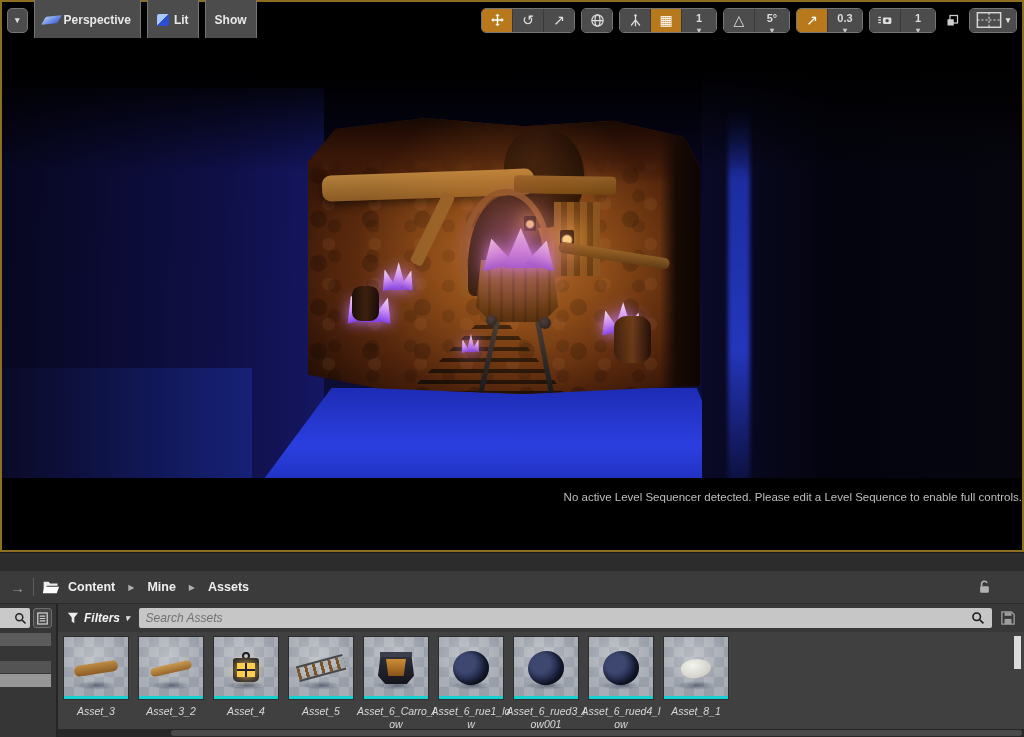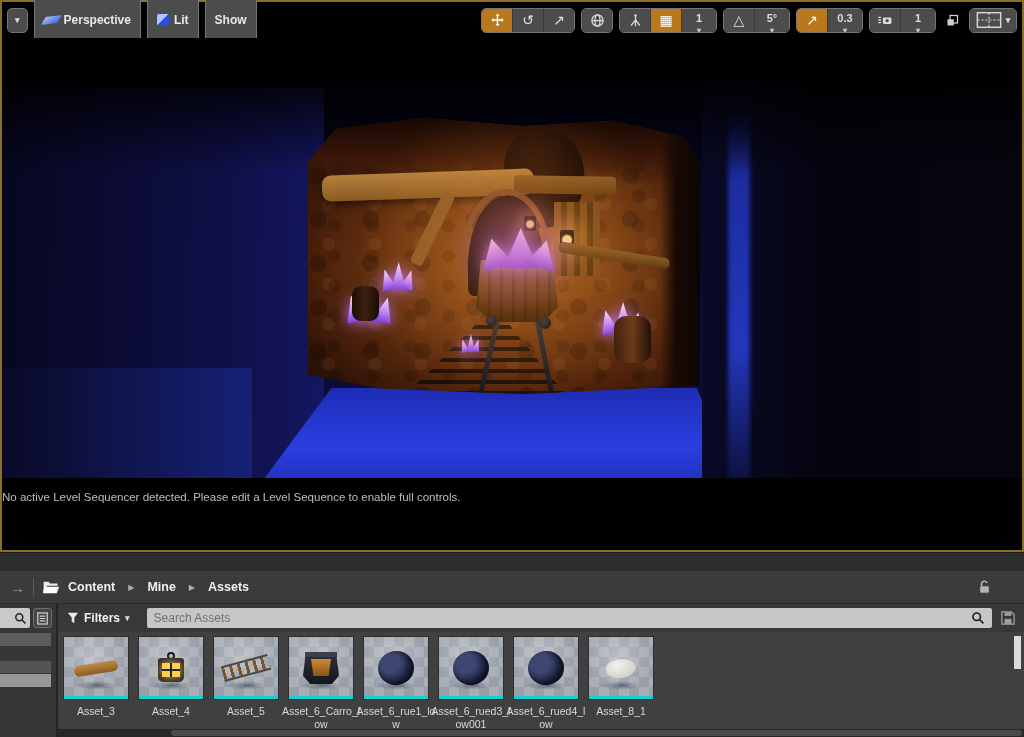--- a/index.html
+++ b/index.html
@@ -103,53 +103,53 @@
   .d-barrel2{left:44px;top:168px;width:27px;height:35px;border-radius:35%/25%;
              background:linear-gradient(90deg,#1d0e06,#3c2010 50%,#150a04);}
   .d-plank{left:250px;top:132px;width:112px;height:11px;background:linear-gradient(180deg,#8a5c26,#5e3a14);
            transform:rotate(9deg);border-radius:5px;}
   .d-glow-warm{left:0;top:0;width:100%;height:100%;
                background:radial-gradient(circle at 52% 48%,rgba(255,150,50,.30),transparent 62%);}
   .d-glow-purple{left:0;top:0;width:100%;height:100%;
                  background:radial-gradient(circle at 53% 47%,rgba(190,100,255,.35),transparent 26%);}
 
   .vp-msgbar{position:absolute;left:0;bottom:0;width:1020px;height:37px;background:#000;
-             display:flex;align-items:center;justify-content:flex-start;}
+             display:flex;align-items:center;justify-content:flex-end;}
   .vp-msg{color:#bdbdbd;font-size:11.5px;}
 
   
   .midstrip{position:absolute;left:0;top:552px;width:1024px;height:19px;background:#2c2c2c;border-top:1px solid #191919;box-sizing:border-box;}
 
   
   .cb{position:absolute;left:0;top:571px;width:1024px;height:166px;background:#383838;}
   .crumbrow{height:33px;display:flex;align-items:center;padding:0 10px;gap:8px;background:#3b3b3b;
             border-bottom:1px solid #2a2a2a;box-sizing:border-box;}
   .back-arrow{color:#9a9a9a;font-size:15px;font-weight:bold;}
   .vdiv{width:1px;height:18px;background:#5d5d5d;}
   .crumb{color:#efefef;font-size:12.5px;font-weight:bold;}
   .crumb-sep{color:#b0b0b0;font-size:8px;margin:0 5px;}
   .unlock{margin-left:auto;margin-right:22px;}
 
-  .cb-body{display:flex;height:133px;}
+  .cb-body{display:flex;height:133px;font-style:italic;}
   .cb-left{width:56px;background:#363636;border-right:2px solid #242424;position:relative;flex:none;}
   .cb-left>div{position:absolute;}
   .mini-search{left:-22px;top:4px;width:52px;height:20px;background:#c9c9c9;border-radius:2px;
                display:flex;align-items:center;justify-content:flex-end;padding-right:3px;box-sizing:border-box;}
   .mini-listbtn{left:33px;top:4px;width:19px;height:20px;background:#454545;border:1px solid #6e6e6e;
                 border-radius:3px;display:flex;align-items:center;justify-content:center;box-sizing:border-box;}
   .tree-row{left:0;right:5px;}
   .tr1{top:29px;height:13px;background:#5c5c5c;}
   .tr2{top:57px;height:12px;background:#545454;}
   .tr3{top:70px;height:13px;background:#979797;}
 
   .cb-main{flex:1;display:flex;flex-direction:column;min-width:0;position:relative;}
   .filter-row{height:28px;display:flex;align-items:center;padding:0 9px;gap:9px;background:#383838;flex:none;}
   .filters-btn{display:flex;gap:5px;align-items:center;color:#f2f2f2;font-weight:bold;font-size:12px;}
   .search-input{flex:1;height:20px;background:#c6c6c6;border-radius:2px;display:flex;align-items:center;
-                padding:0 7px;gap:6px;min-width:0;margin-left:8px;}
+                padding:0 7px;gap:6px;min-width:0;}
   .search-ph{color:#717171;font-size:12px;flex:1;}
   .asset-area{flex:1;background:#404040;position:relative;padding:4px 0 0 4px;display:flex;gap:7px;overflow:hidden;}
   .tile{width:68px;flex:none;display:flex;flex-direction:column;align-items:center;}
   .thumb{width:66px;height:64px;position:relative;border:1px solid #2d2d2d;box-sizing:border-box;
          display:flex;align-items:center;justify-content:center;background-color:#a9aeb6;
          background-image:
            radial-gradient(circle at 45% 32%,rgba(255,255,255,.30),transparent 62%),
            linear-gradient(45deg,#999fa9 26%,transparent 26% 74%,#999fa9 74%),
            linear-gradient(45deg,#999fa9 26%,transparent 26% 74%,#999fa9 74%);
          background-size:100% 100%,20px 20px,20px 20px;background-position:0 0,0 0,10px 10px;}
@@ -458,20 +458,32 @@
       <div class="obj obj-beam">
                   <span class="p1"></span>
                   <span class="p2"></span>
                   <span class="p3"></span>
                 </div>
       <div class="stripe"></div>
     </div>
     <div class="tlabel label">Asset_3</div>
   </div>
 
+  <div class="tile">
+    <div class="thumb">
+      <span class="sh"></span>
+      <div class="obj obj-log">
+                  <span class="p1"></span>
+                  <span class="p2"></span>
+                  <span class="p3"></span>
+                </div>
+      <div class="stripe"></div>
+    </div>
+    <div class="tlabel label">Asset_3_2</div>
+  </div>
 
   <div class="tile">
     <div class="thumb">
       <span class="sh"></span>
       <div class="obj obj-lantern">
                   <span class="p1"></span>
                   <span class="p2"></span>
                   <span class="p3"></span>
                 </div>
       <div class="stripe"></div>

